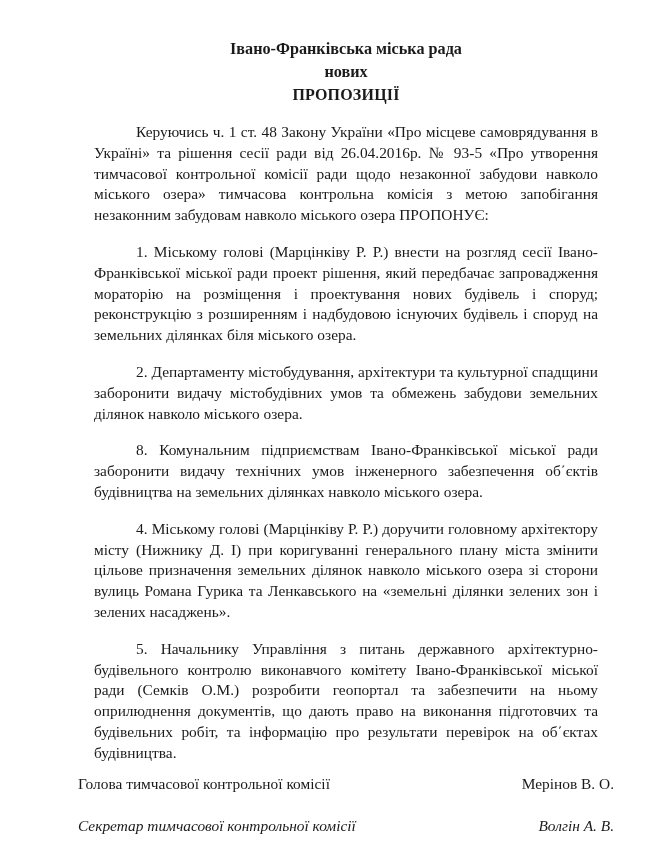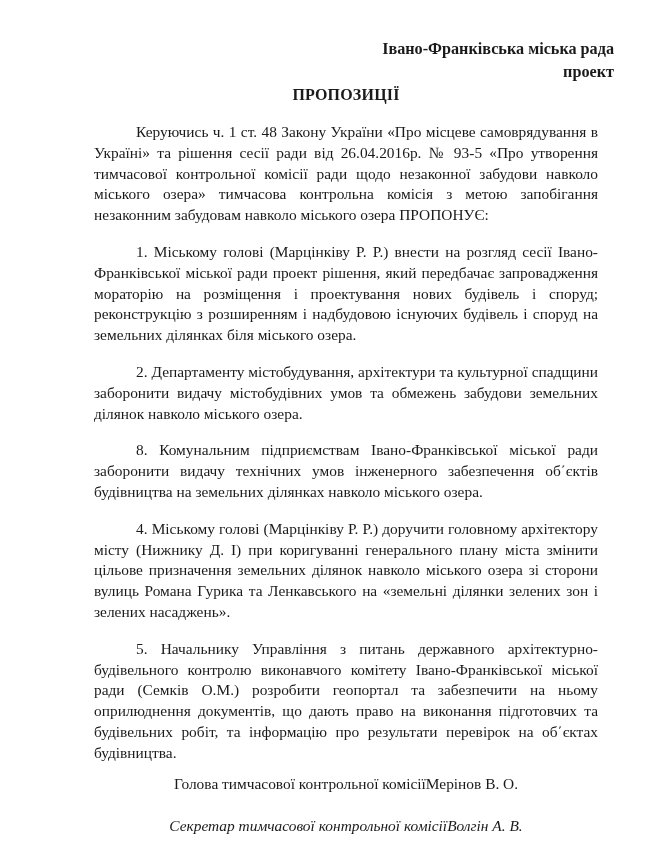--- a/index.html
+++ b/index.html
@@ -15,21 +15,21 @@
       font-family: "Liberation Serif", "DejaVu Serif", serif;
       color: #1a1a1a;
     }
     .page {
       position: absolute;
       left: 78px;
       top: 38px;
       width: 536px;
     }
     .header-line {
-      text-align: right;
+      text-align: center;
       font-weight: bold;
       font-size: 16.2px;
       line-height: 23px;
       margin: 0;
     }
     .header-title {
       text-align: center;
       font-weight: bold;
       font-size: 16px;
       line-height: 22px;
@@ -41,36 +41,36 @@
       line-height: 20.8px;
       text-align: justify;
       text-indent: 42px;
       margin: 16px;
     }
     .para.last {
       margin-bottom: 10px;
     }
     .sign-row {
       display: flex;
-      justify-content: center;
+      justify-content: space-between;
       font-size: 15.4px;
       line-height: 20px;
       margin-top: 10px;
     }
     .sign-row + .sign-row {
       margin-top: 22px;
       font-style: italic;
     }
   </style>
 </head>
 <body>
 
 <div class="page">
   <p class="header-line">Івано-Франківська міська рада</p>
-  <p class="header-line">проект</p>
+  <p class="header-line">нових</p>
   <p class="header-title">ПРОПОЗИЦІЇ</p>
 
   <p class="para">Керуючись ч. 1 ст. 48 Закону України «Про місцеве самоврядування в Україні» та рішення сесії ради від 26.04.2016р. № 93-5 «Про утворення тимчасової контрольної комісії ради щодо незаконної забудови навколо міського озера» тимчасова контрольна комісія з метою запобігання незаконним забудовам навколо міського озера ПРОПОНУЄ:</p>
   <p class="para">1. Міському голові (Марцінківу Р. Р.) внести на розгляд сесії Івано-Франківської міської ради проект рішення, який передбачає запровадження мораторію на розміщення і проектування нових будівель і споруд; реконструкцію з розширенням і надбудовою існуючих будівель і споруд на земельних ділянках біля міського озера.</p>
   <p class="para">2. Департаменту містобудування, архітектури та культурної спадщини заборонити видачу містобудівних умов та обмежень забудови земельних ділянок навколо міського озера.</p>
   <p class="para">8. Комунальним підприємствам Івано-Франківської міської ради заборонити видачу технічних умов інженерного забезпечення об΄єктів будівництва на земельних ділянках навколо міського озера.</p>
   <p class="para">4. Міському голові (Марцінківу Р. Р.) доручити головному архітектору місту (Нижнику Д. І) при коригуванні генерального плану міста змінити цільове призначення земельних ділянок навколо міського озера зі сторони вулиць Романа Гурика та Ленкавського на «земельні ділянки зелених зон і зелених насаджень».</p>
   <p class="para last">5. Начальнику Управління з питань державного архітектурно-будівельного контролю виконавчого комітету Івано-Франківської міської ради (Семків О.М.) розробити геопортал та забезпечити на ньому оприлюднення документів, що дають право на виконання підготовчих та будівельних робіт, та інформацію про результати перевірок на об΄єктах будівництва.</p>
 
   <div class="sign-row">

